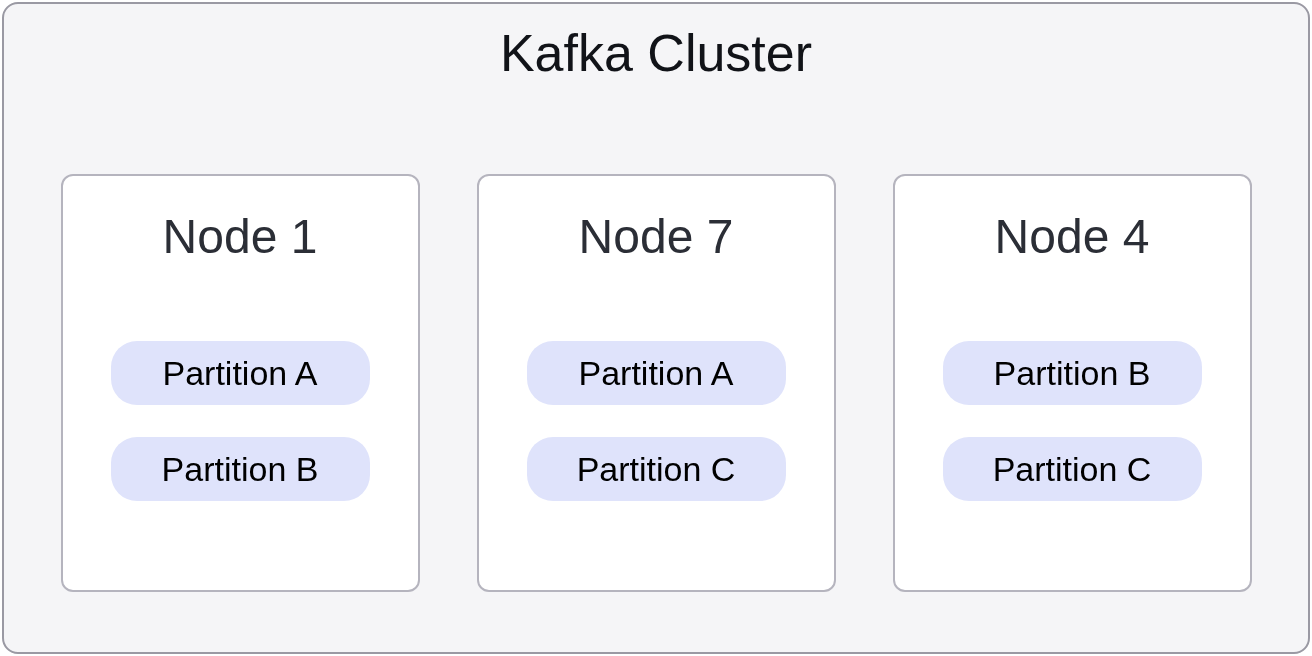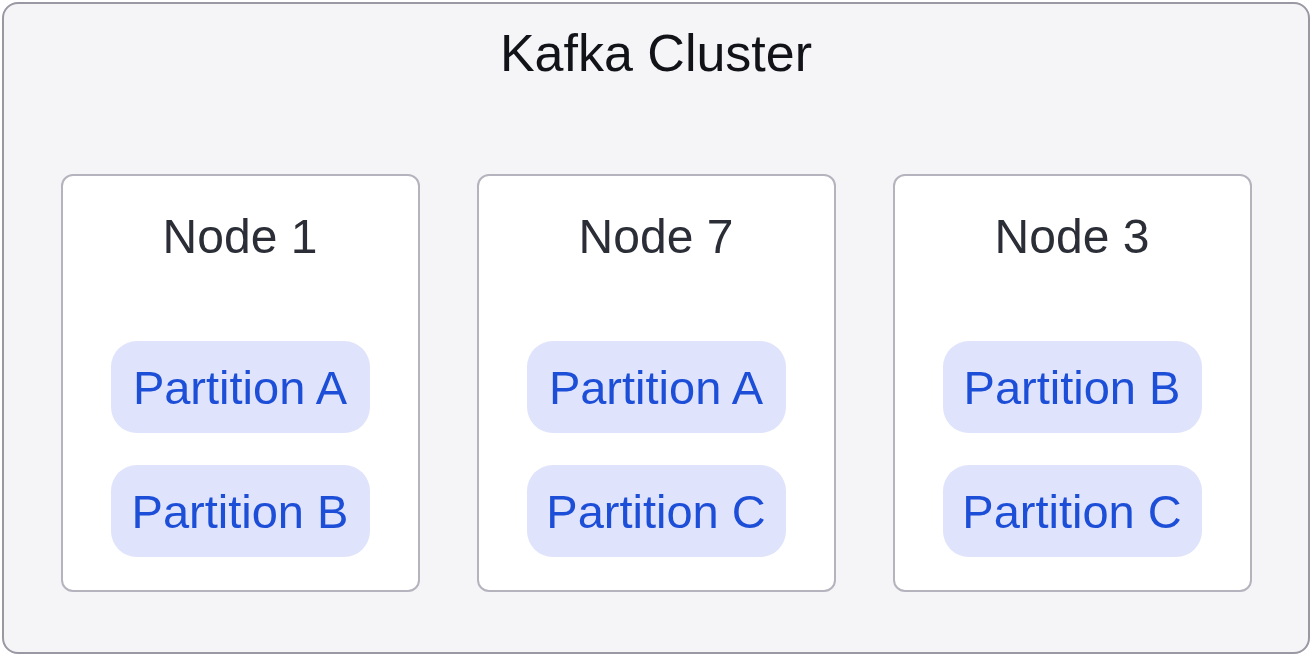--- a/index.html
+++ b/index.html
@@ -49,29 +49,29 @@
   .node-title {
     margin-top: 32px;
     font-size: 48px;
     line-height: 1.2;
     font-weight: 400;
     color: #2b2e36;
   }
   .partition-pill {
     box-sizing: border-box;
     width: 259px;
-    height: 92px;
+    height: 64px;
     border-radius: 26px;
     background: #dfe3fb;
     display: flex;
     align-items: center;
     justify-content: center;
-    font-size: 47px;
+    font-size: 34px;
     font-weight: 400;
-    color: #1d4ed8;
+    color: #000000;
   }
   .partition-pill.first { margin-top: 76px; }
   .partition-pill.second { margin-top: 32px; }
 </style>
 </head>
 <body>
 
 <div class="canvas">
   <div class="diagram-title">Kafka Cluster</div>
 
@@ -83,19 +83,19 @@
       <div class="partition-pill second">Partition B</div>
     </div>
 
     <div class="node-box">
       <div class="node-title">Node 7</div>
       <div class="partition-pill first">Partition A</div>
       <div class="partition-pill second">Partition C</div>
     </div>
 
     <div class="node-box">
-      <div class="node-title">Node 3</div>
+      <div class="node-title">Node 4</div>
       <div class="partition-pill first">Partition B</div>
       <div class="partition-pill second">Partition C</div>
     </div>
 
   </div>
 </div>
 
 </body></html>

